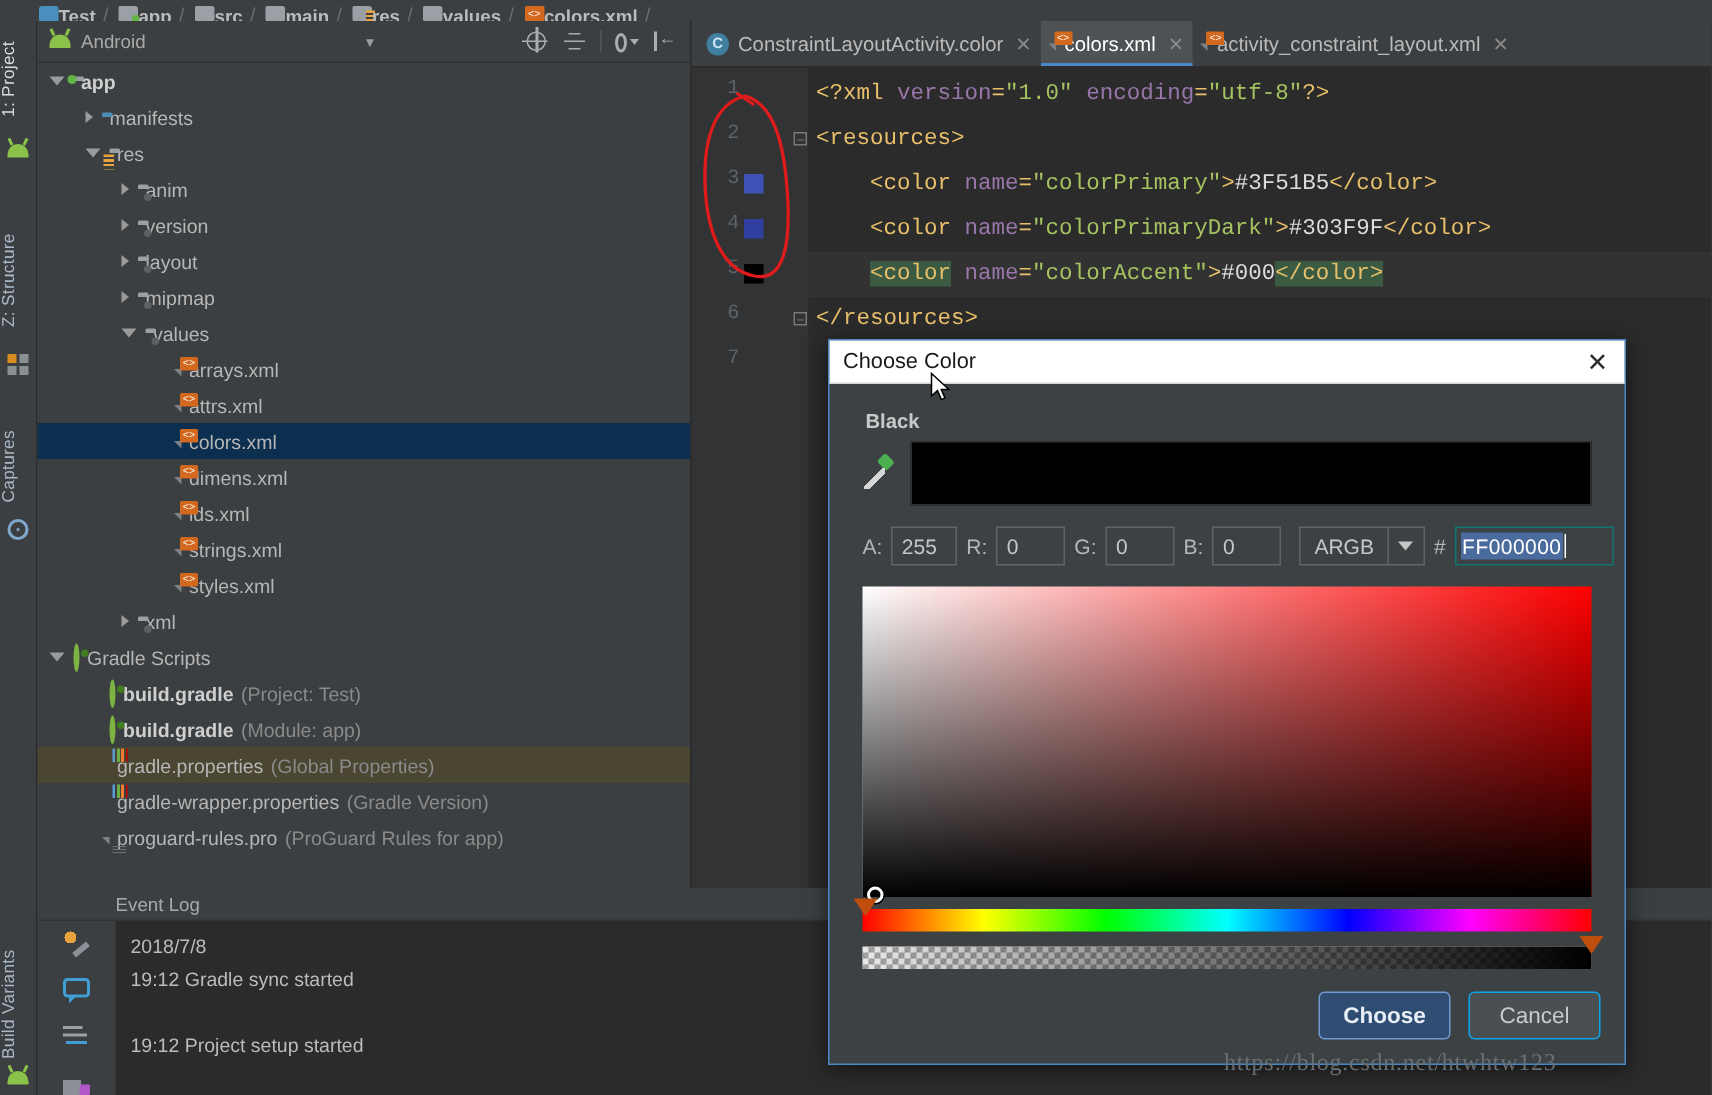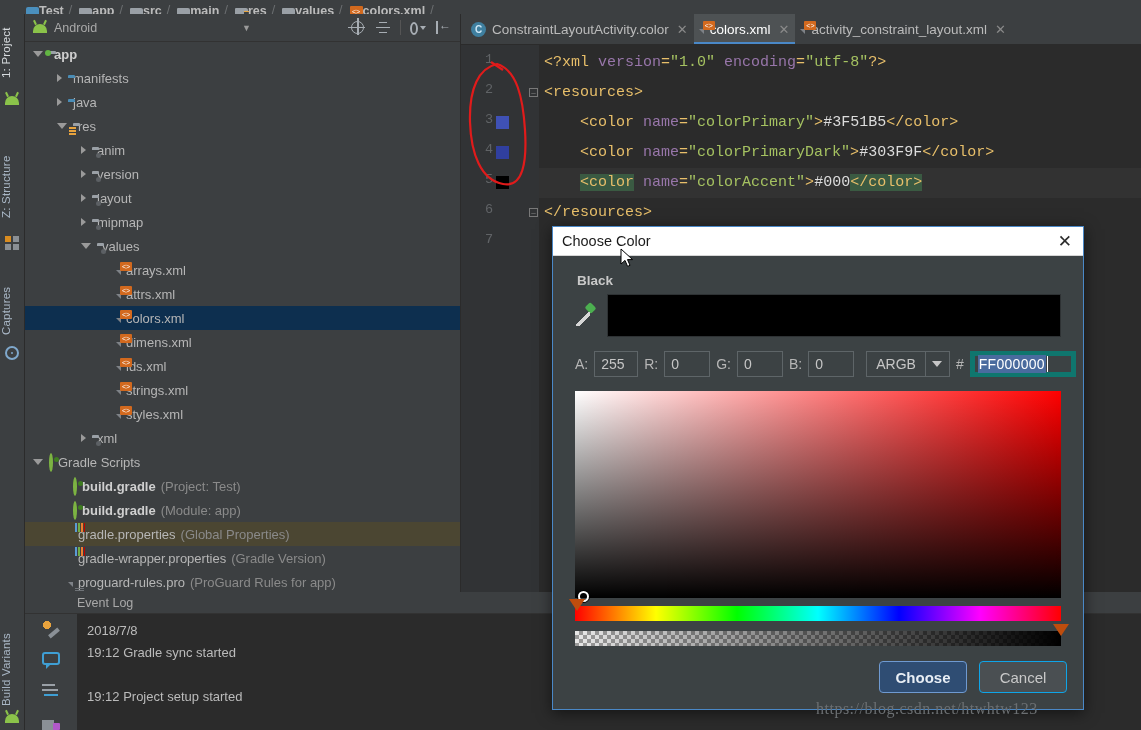--- a/index.html
+++ b/index.html
@@ -11,21 +11,21 @@
   }
   #root { position: relative; width: 1141px; height: 730px; }
 
   
   .breadcrumb {
     position: absolute; left: 0; top: 0; width: 1141px; height: 14px;
     background: #3c3f41; overflow: hidden;
     display: flex; align-items: flex-end; padding-left: 26px;
     font-size: 12.5px; color: #bbbbbb;
   }
-  .crumb { display: flex; align-items: flex-end; height: 14px; margin-right: 2px; white-space: nowrap; }
+  .crumb { display: flex; align-items: flex-start; height: 14px; margin-right: 2px; white-space: nowrap; }
   .crumb .ctxt { position: relative; top: 4px; font-weight: bold; }
   .crumb .sep { color: #6c6f71; margin: 0 5px; position: relative; top: 3px; }
 
   .ic-folder { width: 13px; height: 10px; background: #9aa0a6; border-radius: 1px 2px 1px 1px; position: relative; top: 4px; }
   .ic-folder.green::after { content:""; position:absolute; right:-1px; bottom:-1px; width:5px;height:5px;border-radius:50%;background:#62b543; }
   .ic-folder.res::after { content:""; position:absolute; right:-2px; bottom:-1px; width:6px;height:8px;
       background: repeating-linear-gradient(#e8a33d 0 1.5px, #3c3f41 1.5px 3px); }
   .ic-coffee { width: 13px; height: 11px; background:#4a8fbd; border-radius:2px; position:relative; top:4px;}
   .ic-xml { width: 13px; height: 12px; background:#d2691e; border-radius:1px; position:relative; top:4px;
       color:#fff; font-size:7px; line-height:12px; text-align:center; }
@@ -211,21 +211,21 @@
   }
   .fin.a { width: 44px; }
   .fin.n { width: 46px; }
   .combo { display:flex; margin-left: 6px; border: 1px solid #5e6568; height: 26px; }
   .combo .cv { padding: 0 9px; line-height: 24px; font-size: 14px; color: #c6c6c6; }
   .combo .ca { width: 24px; border-left: 1px solid #5e6568; display:flex; align-items:center; justify-content:center; }
   .combo .ca i { width:0;height:0;border-left:5px solid transparent;border-right:5px solid transparent;border-top:6px solid #c6c6c6;}
   .hashwrap { margin-left: auto; display:flex; align-items:center; gap: 6px; }
   .hash { color: #b6b6b6; font-size: 14px; }
   .hexin {
-    width: 106px; height: 26px; background: #3c4244; border: 5px solid #0f766e;
+    width: 106px; height: 26px; background: #3c4244; border: 1px solid #0f766e;
     display:flex; align-items:center; padding: 0 3px;
   }
   .hexsel { background: #4a6b9e; color: #ffffff; font-size: 14px; padding: 1px 1px; letter-spacing: .3px; }
   .caret { width:1px; height:16px; background:#ffffff; margin-left:1px; }
 
   .sv-square { margin-top: 14px; height: 207px; position: relative; border: 0;
     background:
       linear-gradient(to top, #000 0%, rgba(0,0,0,0) 100%),
       linear-gradient(to right, #fff 0%, #ff0000 100%);
   }
@@ -356,25 +356,20 @@
           <span class="arrow down"></span>
           <span><span class="f-grey green"></span></span>
           <span class="lbl b">app</span>
         </div>
         <div class="node" style="padding-left: 32px;">
           <span class="arrow"></span>
           <span><span class="f-blue"></span></span>
           <span class="lbl">manifests</span>
         </div>
         <div class="node" style="padding-left: 32px;">
-          <span class="arrow"></span>
-          <span><span class="f-blue"></span></span>
-          <span class="lbl">java</span>
-        </div>
-        <div class="node" style="padding-left: 32px;">
           <span class="arrow down"></span>
           <span><span class="f-grey reslines"></span></span>
           <span class="lbl">res</span>
         </div>
         <div class="node" style="padding-left: 56px;">
           <span class="arrow"></span>
           <span><span class="f-grey dot"></span></span>
           <span class="lbl">anim</span>
         </div>
         <div class="node" style="padding-left: 56px;">

